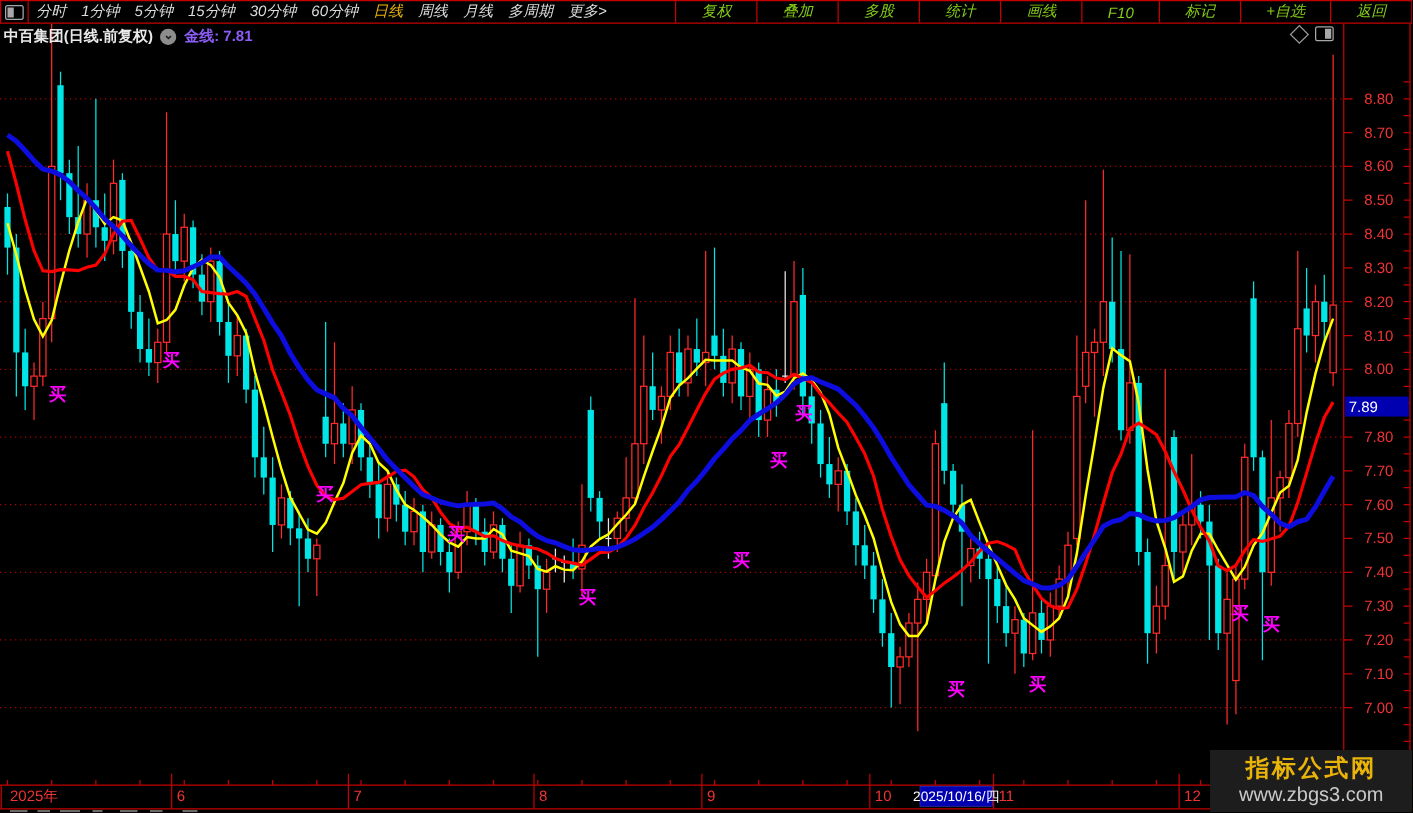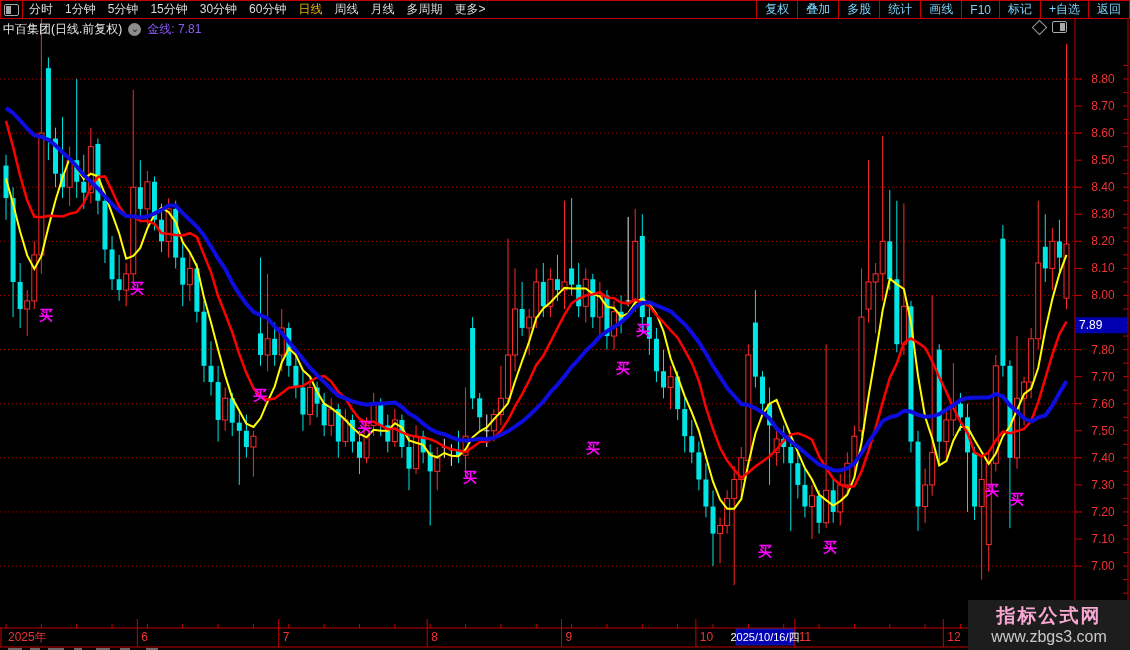--- a/index.html
+++ b/index.html
@@ -1,46 +1,46 @@
 <!DOCTYPE html>
 <html><head>
 <meta charset="utf-8">
 <style>
   html,body{margin:0;padding:0;background:#000;}
   .app{position:relative;width:1130px;height:650px;background:#000;overflow:hidden;
        font-family:"Liberation Sans",sans-serif;}
   
   .toolbar{position:absolute;top:0;left:0;width:1130px;height:19px;box-sizing:border-box;
-           border:1px solid #c40000;background:#000;display:flex;align-items:stretch;z-index:6;}
+           border:1px solid #c40000;background:#000;display:flex;align-items:stretch;z-index:6;font-style:italic;}
   .tb-iconbox{width:21px;border-right:1px solid #c40000;display:flex;align-items:center;justify-content:center;}
   .panel-icon{width:13px;height:10px;border:1px solid #a8a8a8;border-radius:2px;position:relative;}
   .panel-icon .half{position:absolute;top:1px;bottom:1px;width:5px;background:#a8a8a8;}
   .panel-icon .half.left{left:1px;}
   .panel-icon .half.right{right:1px;}
   .tb-left{display:flex;align-items:center;}
   .tb-left .tb-item{padding:0 6px;font-size:12px;color:#dcdcdc;white-space:nowrap;cursor:default;}
   .tb-left .tb-item.active{color:#eab308;}
   .tb-right{margin-left:auto;display:flex;align-items:stretch;}
-  .tb-right .tb-item{display:flex;align-items:center;padding:0 8px;font-size:12px;color:#7dd3fc;
+  .tb-right .tb-item{display:flex;align-items:center;padding:0 20px;font-size:12px;color:#84cc16;
                      border-left:1px solid #c40000;white-space:nowrap;cursor:default;}
   
   .titlebar{position:absolute;top:19px;left:0;width:1070px;height:21px;display:flex;
-            align-items:center;z-index:5;font-size:12px;}
+            align-items:center;z-index:5;font-size:12px;font-weight:bold;}
   .stock-name{color:#e8e8e8;margin-left:3px;}
   .circle-chevron{width:13px;height:13px;border-radius:50%;background:#8d8d8d;color:#1a1a1a;
             font-size:10px;line-height:11px;text-align:center;margin-left:6px;}
   .goldline{color:#8b5cf6;margin-left:6px;}
   .title-icons{position:absolute;top:21px;left:1034px;display:flex;align-items:center;gap:7px;z-index:5;}
   .diamond-icon{width:9px;height:9px;border:1px solid #9a9a9a;transform:rotate(45deg);}
   
   svg.chart{position:absolute;top:0;left:0;z-index:1;}
   
   .watermark{position:absolute;left:968px;top:600px;width:162px;height:50px;background:#1d1d1d;
              z-index:10;display:flex;flex-direction:column;align-items:center;justify-content:center;}
-  .wm1{color:#f9a8d4;font-size:19px;font-weight:bold;letter-spacing:2px;line-height:22px;}
+  .wm1{color:#eab308;font-size:19px;font-weight:bold;letter-spacing:2px;line-height:22px;}
   .wm2{color:#c9c9c9;font-size:16px;line-height:19px;text-align:center;}
 </style>
 </head>
 <body>
 
 <div class="app">
 
   <svg class="chart" width="1130" height="650">
       <line x1="0" y1="79" x2="1083" y2="79" stroke="#a80000" stroke-width="1" stroke-dasharray="1 3"></line>
       <line x1="0" y1="133.1200000000003" x2="1083" y2="133.1200000000003" stroke="#a80000" stroke-width="1" stroke-dasharray="1 3"></line>

